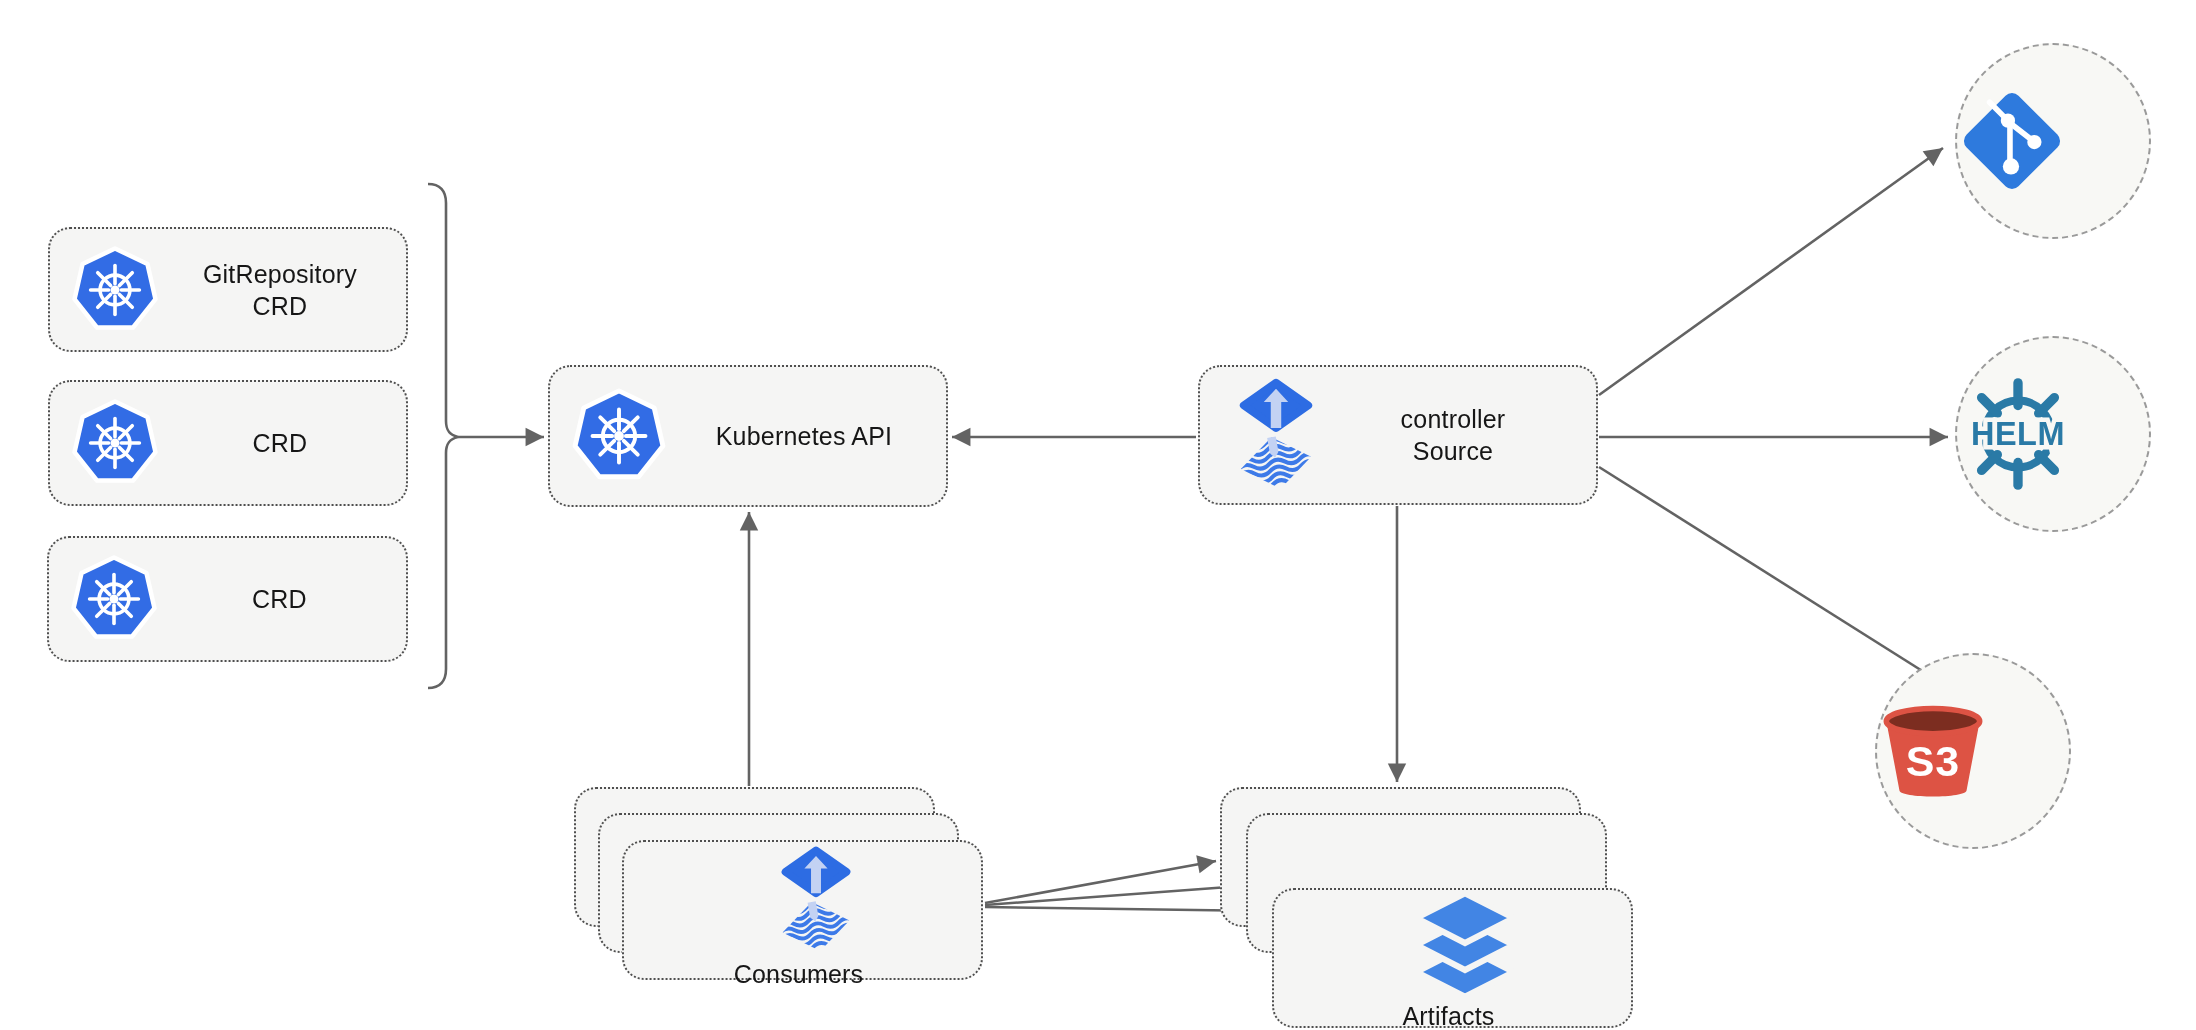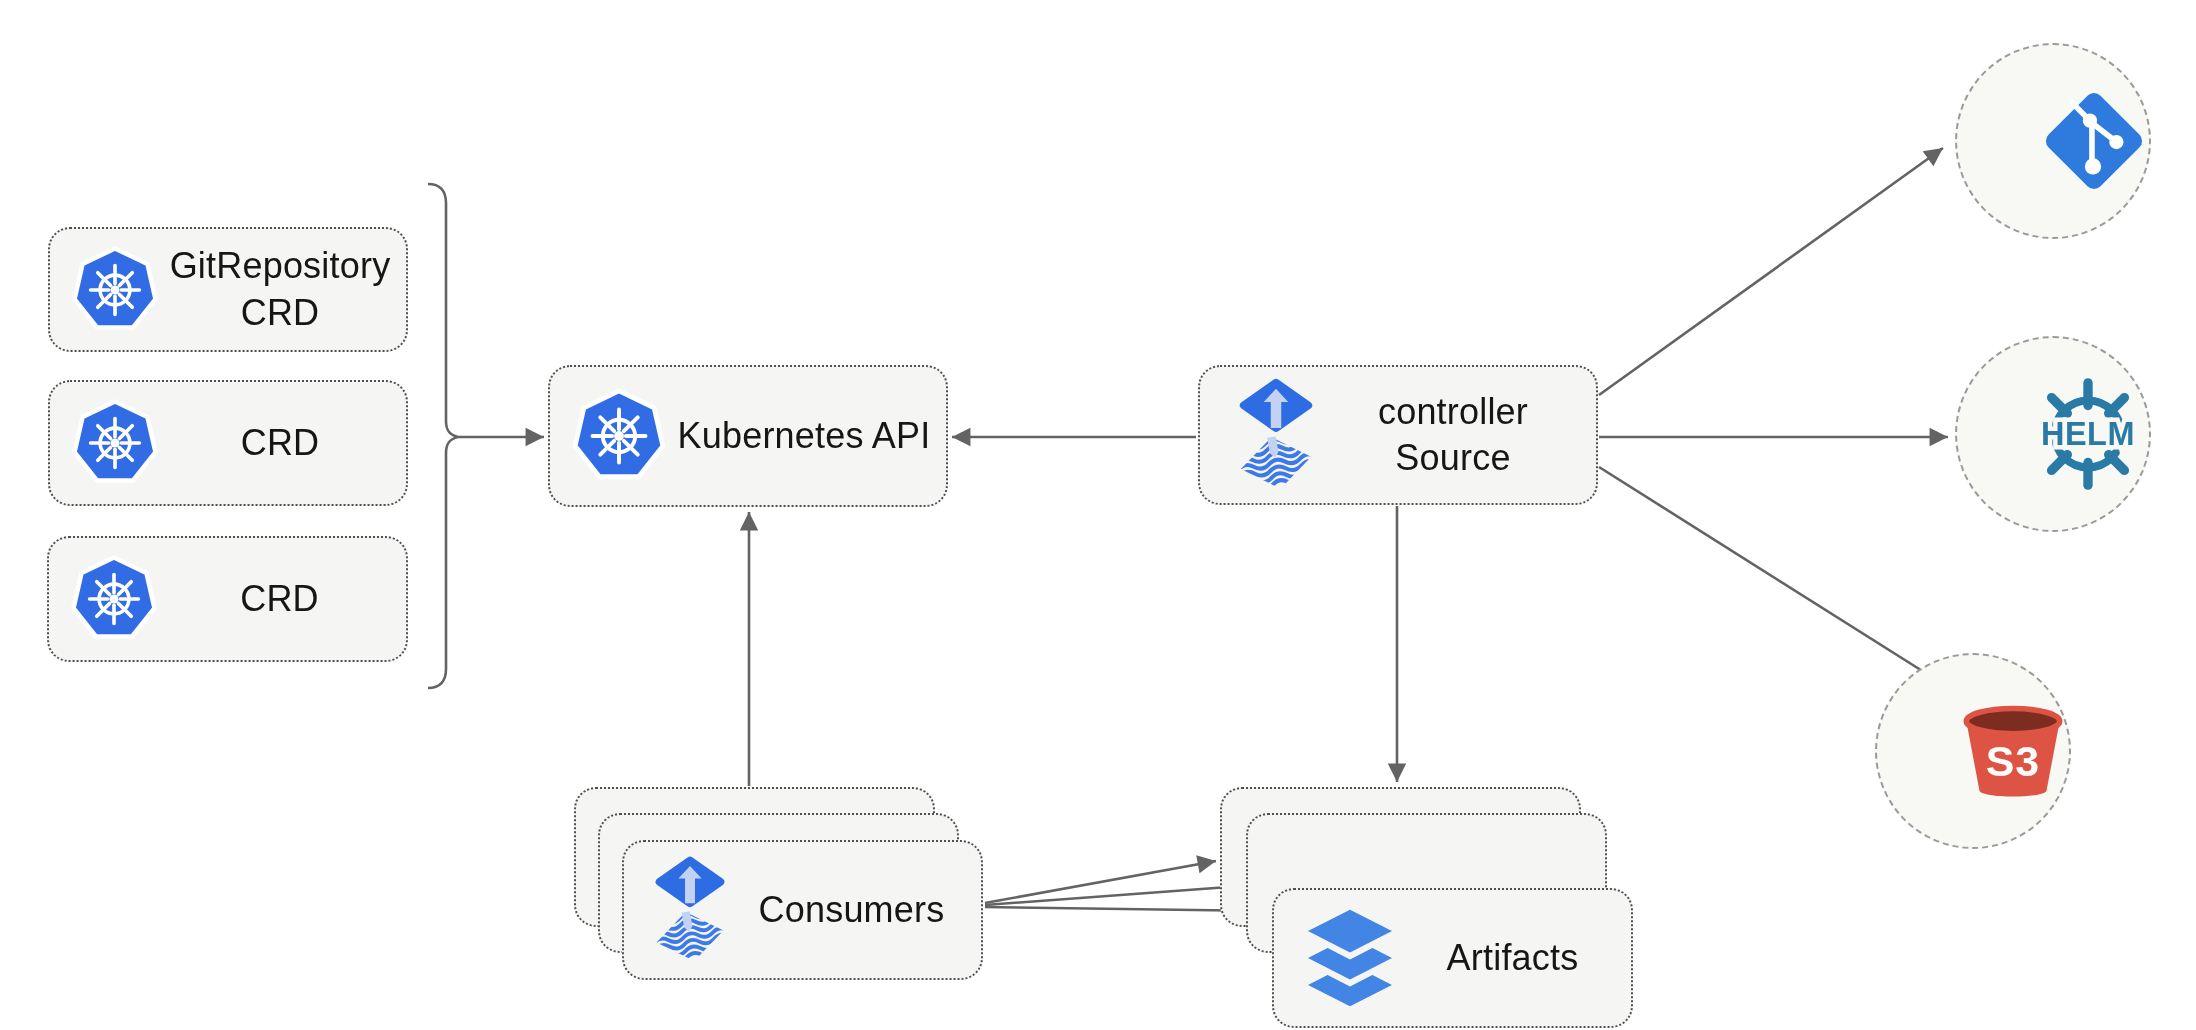--- a/index.html
+++ b/index.html
@@ -9,27 +9,27 @@
     --s3-red:#dd5344; --s3-dark:#7c2d20; --layers-blue:#4285e4;
   }
   html,body{margin:0;padding:0;background:#fff;}
   #canvas{position:relative;width:2196px;height:1030px;background:#fff;overflow:hidden;
           font-family:"Liberation Sans", sans-serif;color:var(--label);}
   #edge-layer{position:absolute;left:0;top:0;z-index:1;}
   .node{position:absolute;z-index:2;background:var(--box-fill);
         border:2.5px dotted var(--box-border);border-radius:22px;box-sizing:border-box;
         display:flex;align-items:center;}
   .card{position:absolute;z-index:2;background:var(--box-fill);
-        border:2.5px dotted var(--box-border);border-radius:22px;box-sizing:border-box;}
+        border:2.5px dotted var(--box-border);border-radius:22px;box-sizing:border-box;flex-direction:column;}
   .card.front{display:flex;align-items:center;z-index:3;}
   .icon-wrap{flex:0 0 auto;display:flex;align-items:center;justify-content:center;margin-left:18px;}
-  .label{flex:1;text-align:center;font-size:36px;line-height:1.28;letter-spacing:.2px;padding-right:8px;}
+  .label{flex:1;text-align:center;font-size:25px;line-height:1.28;letter-spacing:.2px;padding-right:8px;}
   .circle{position:absolute;z-index:2;width:196px;height:196px;border-radius:50%;
           background:var(--circle-fill);border:2.5px dashed var(--circle-border);box-sizing:border-box;
-          display:flex;align-items:center;justify-content:flex-end;}
+          display:flex;align-items:center;justify-content:flex-start;}
   svg text{font-family:"Liberation Sans", sans-serif;}
 </style>
 </head>
 <body>
 
 <div id="canvas">
 
   <svg width="0" height="0" style="position:absolute" aria-hidden="true">
     <defs>
       <g id="k8s-logo">

